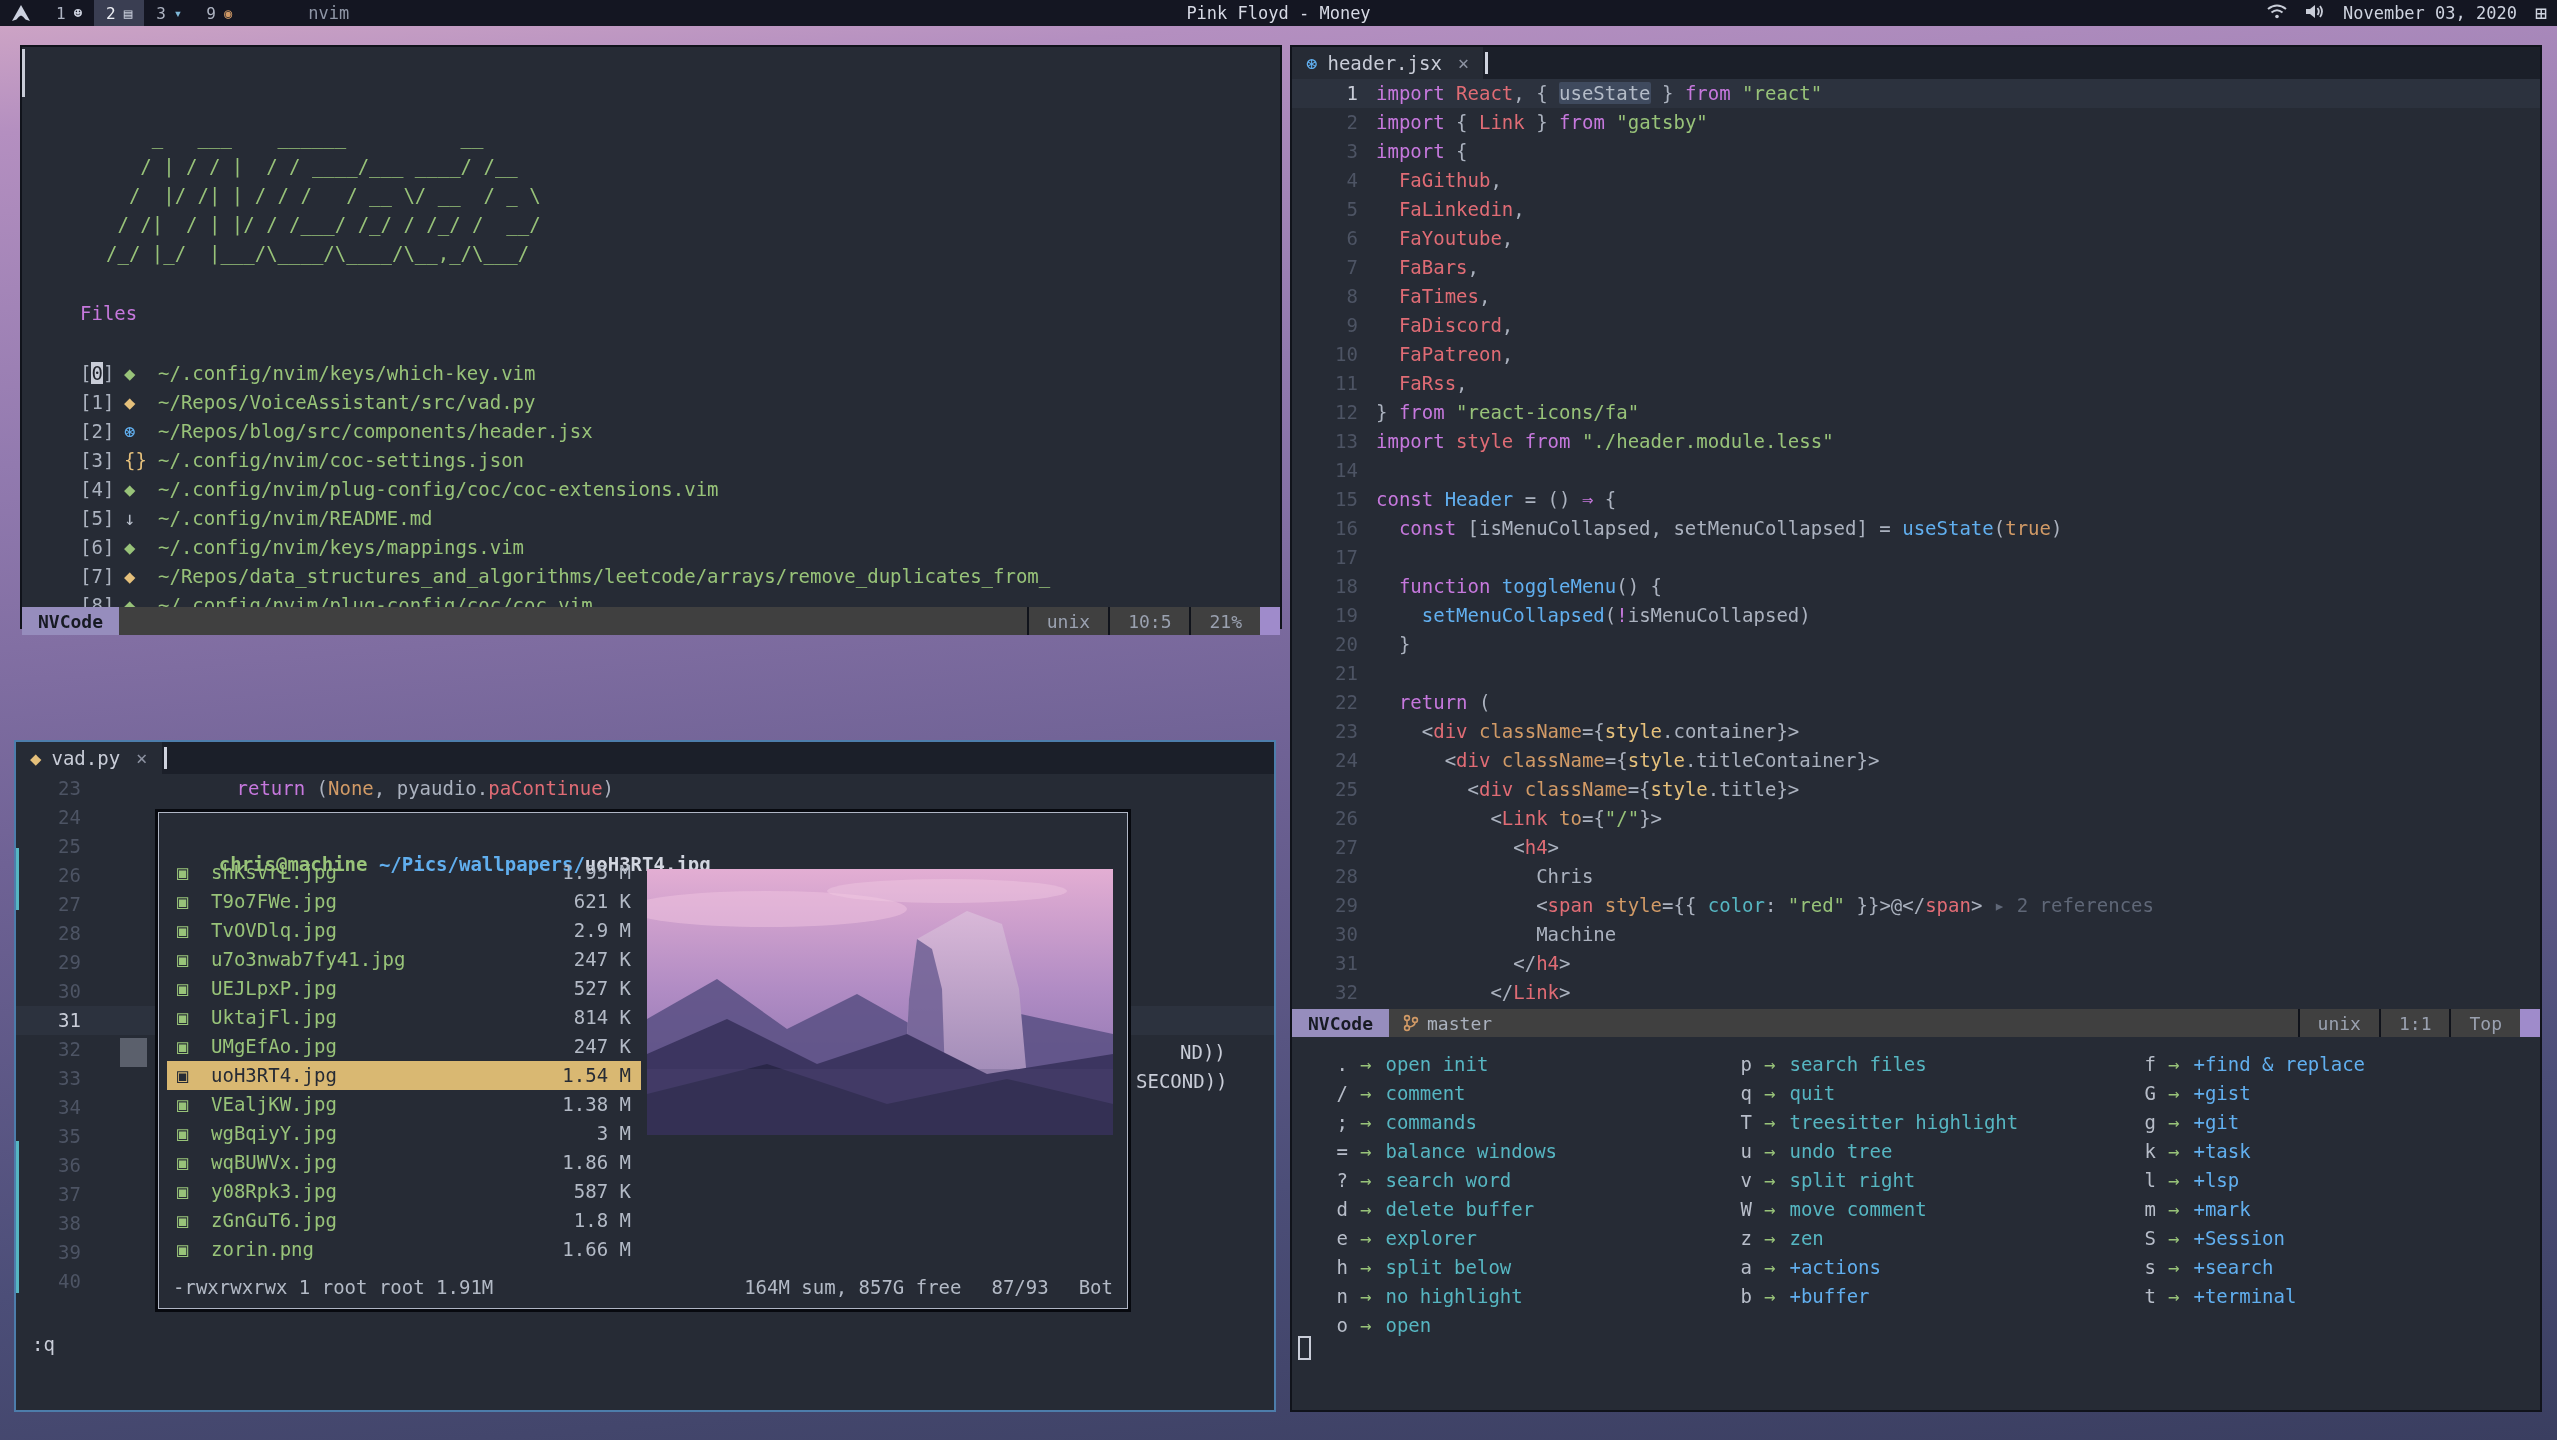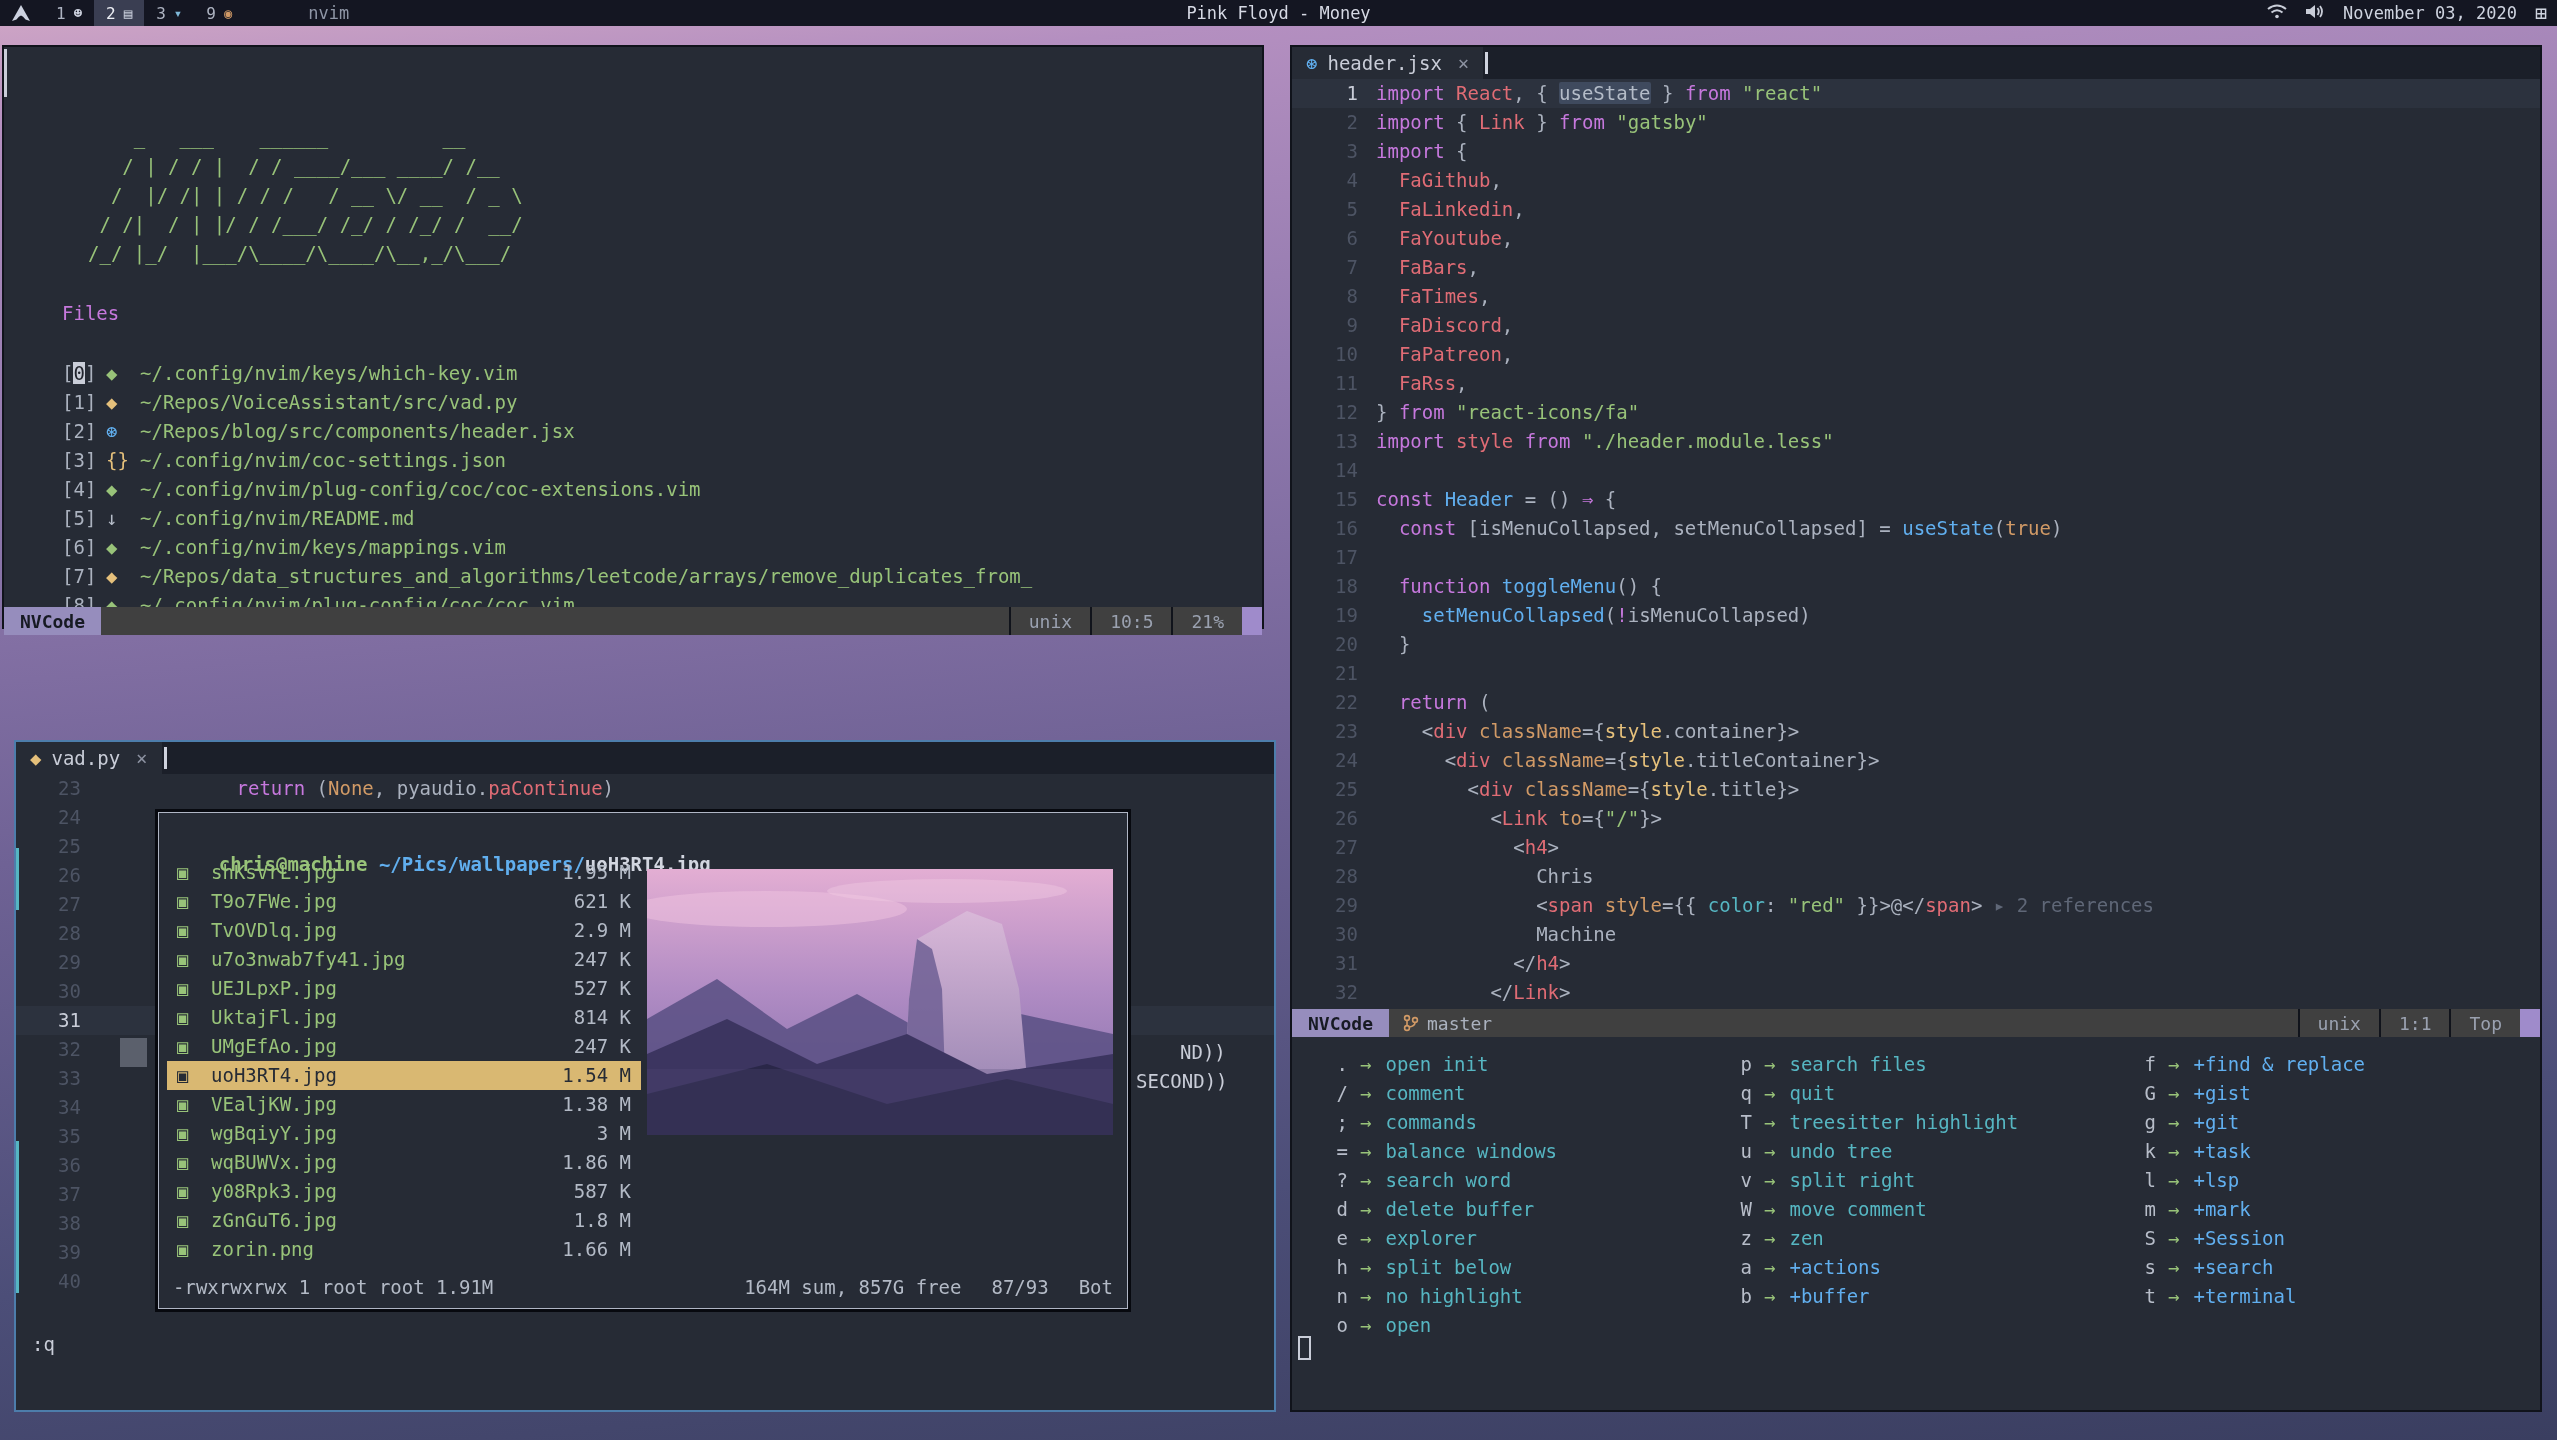--- a/index.html
+++ b/index.html
@@ -55,21 +55,21 @@
 
   .statusline { position:absolute; left:0; right:0; height:28px; background:#404040;
     display:flex; align-items:stretch; font-size:18px; color:#9aa1b0; }
   .mode-block { background:#968dbd; color:#171a23; font-weight:bold; padding:0 16px; display:flex; align-items:center; }
   .branch-seg { display:flex; align-items:center; gap:8px; padding:0 14px; color:#abb2bf; }
   .sl-right { margin-left:auto; display:flex; align-items:stretch; }
   .sl-seg { padding:0 18px; border-left:2px solid #10131b; display:flex; align-items:center; }
   .sl-square { width:20px; background:#9f8bcb; }
 
   
-  #start-window { left:2px; top:45px; width:1262px; height:584px; }
+  #start-window { left:20px; top:45px; width:1262px; height:584px; }
   #start-scroll { position:absolute; left:0; top:2px; width:3px; height:48px; background:#c9cdd8; }
   .ascii-wrap { position:absolute; left:84px; top:76px; }
   .ascii-line { color:#98c379; font-size:19px; line-height:29px; white-space:pre; }
   .section-label { position:absolute; left:58px; top:252px; color:#c678dd; font-size:19px; line-height:29px; }
   .entries { position:absolute; left:58px; top:312px; }
   .entry { height:29px; line-height:29px; font-size:19px; display:flex; white-space:pre; color:#abb2bf; }
   .entry .num { width:44px; }
   .entry .cursor-block { background:#c9cdd8; color:#20232c; }
   .entry .file-icon { display:inline-block; width:34px; }
   .entry .path { color:#98c379; }

